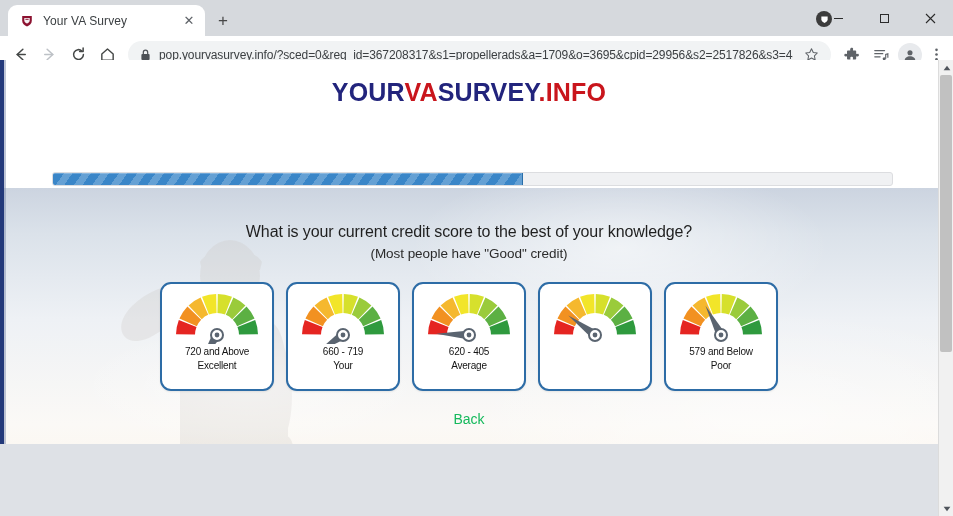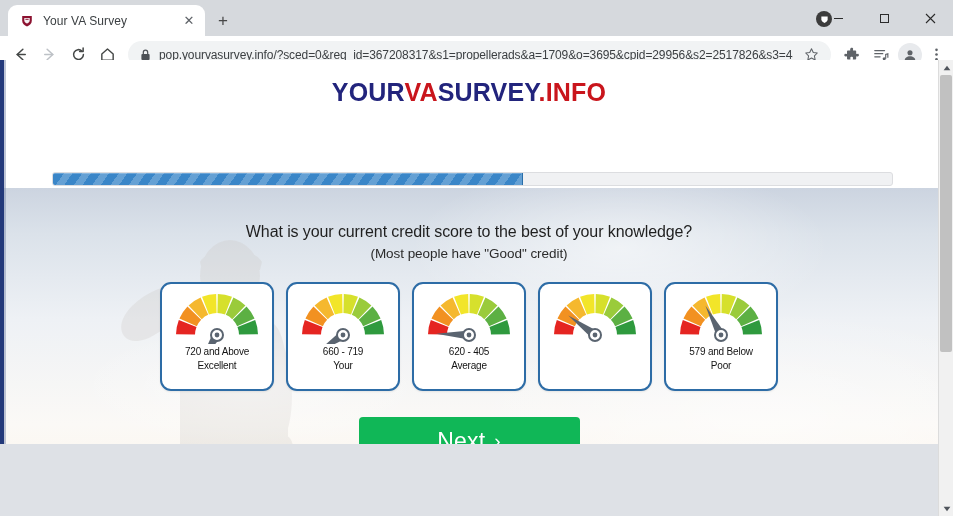--- a/index.html
+++ b/index.html
@@ -491,24 +491,20 @@
     </g>
   </svg>
                 </div>
                 <div class="opt-label">
                   <div>579 and Below</div>
                   <div>Poor</div>
                 </div>
               </div>
             </div>
 
-          <button class="next-btn">
-            <span>Next</span>
-            <span class="next-chevron">›</span>
-          </button>
 
           <a class="back-link" href="#">Back</a>
         </div>
       </div>
     </div>
   </div>
 
   <div class="scrollbar">
     <div class="sb-arrow">
       <svg width="8" height="6" viewBox="0 0 8 6">

